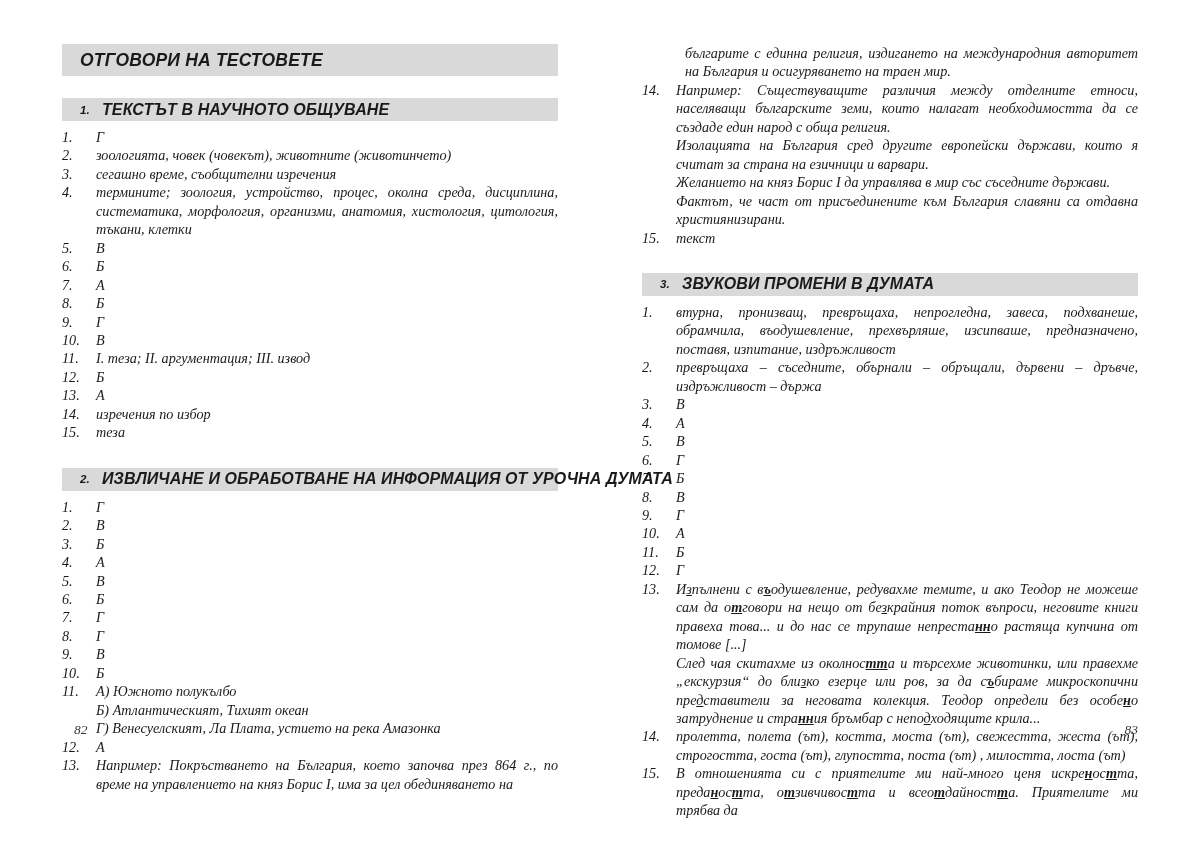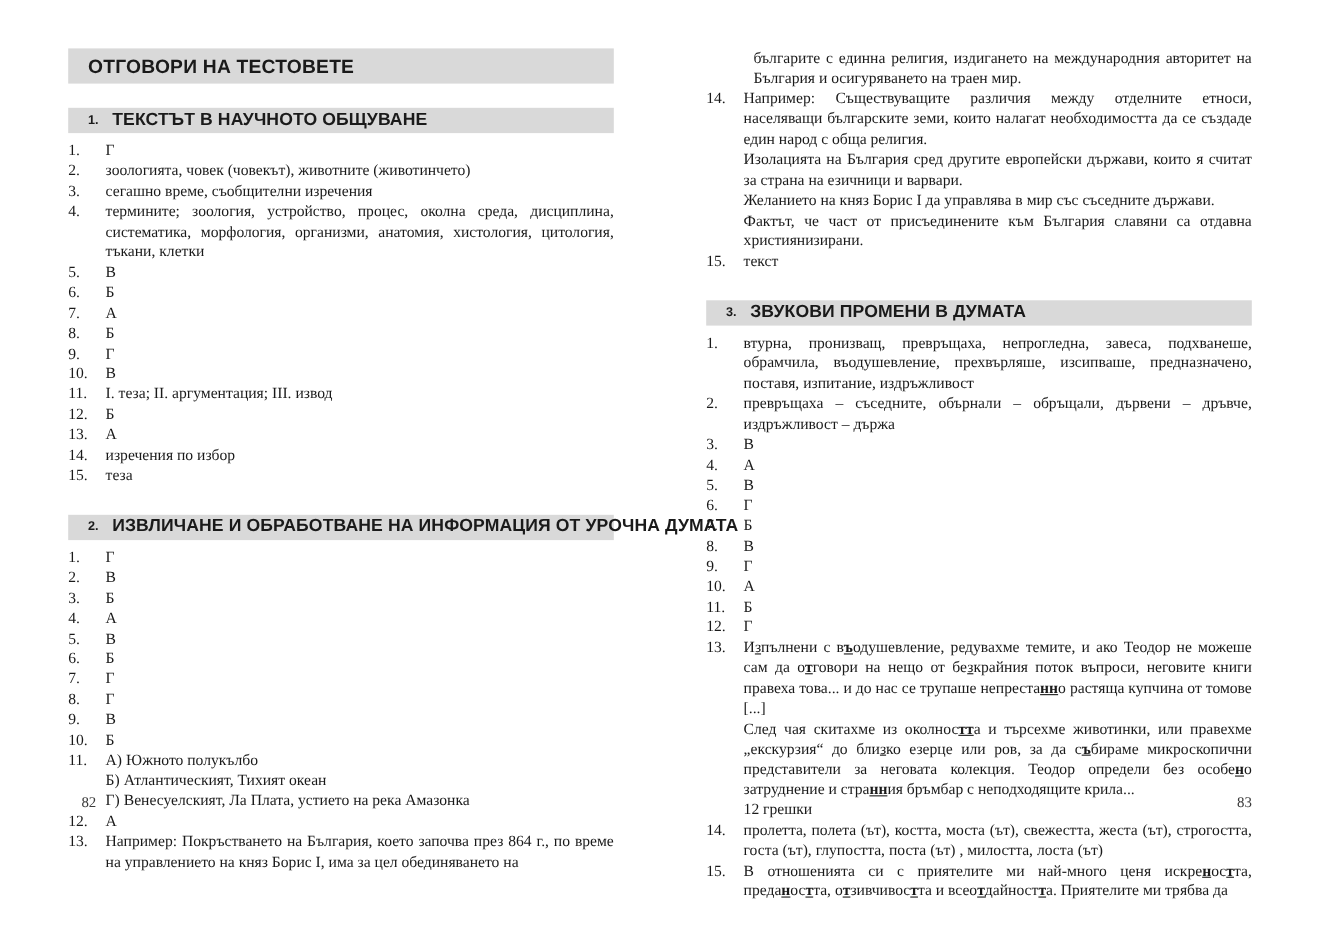--- a/index.html
+++ b/index.html
@@ -19,20 +19,21 @@
   .spread {
     position: absolute;
     inset: 0;
     display: flex;
   }
   .page {
     position: relative;
     width: 600px;
     height: 774px;
     box-sizing: border-box;
+    font-style: italic;
   }
   .page-left  { padding: 44px 42px 0 62px; }
   .page-right { padding: 44px 62px 0 42px; }
 
   
   .main-banner {
     background: #d9d9d9;
     height: 32px;
     display: flex;
     align-items: center;
@@ -354,21 +355,20 @@
         </li>
       <li>
           <span class="num">12.</span>
           <span class="ans plain">Г</span>
         </li>
       <li>
         <span class="num">13.</span>
         <span class="ans">
           <p>И<u>з</u>пълнени с в<b class="uline">ъ</b>одушевление, редувахме темите, и ако Теодор не можеше сам да о<b class="uline">т</b>говори на нещо от бе<u>з</u>крайния поток въпроси, неговите книги правеха това... и до нас се трупаше непреста<b class="uline">нн</b>о растяща купчина от томове [...]</p>
           <p>След чая скитахме из околнос<b class="uline">тт</b>а и търсехме животинки, или правехме „екскурзия“ до бли<u>з</u>ко езерце или ров, за да с<b class="uline">ъ</b>бираме микроскопични пре<u>д</u>ставители за неговата колекция. Теодор определи без особе<b class="uline">н</b>о затруднение и стра<b class="uline">нн</b>ия бръмбар с непо<u>д</u>ходящите крила...</p>
-          <p class="plain">12 грешки</p>
         </span>
       </li>
       <li>
           <span class="num">14.</span>
           <span class="ans">пролетта, полета (ът), костта, моста (ът), свежестта, жеста (ът), строгостта, госта (ът), глупостта, поста (ът) , милостта, лоста (ът)</span>
         </li>
       <li>
         <span class="num">15.</span>
         <span class="ans">
           <p>В отношенията си с приятелите ми най-много ценя искре<b class="uline">н</b>ос<b class="uline">т</b>та, преда<b class="uline">н</b>ос<b class="uline">т</b>та, о<b class="uline">т</b>зивчивос<b class="uline">т</b>та и всео<b class="uline">т</b>дайност<b class="uline">т</b>а. Приятелите ми трябва да</p>

